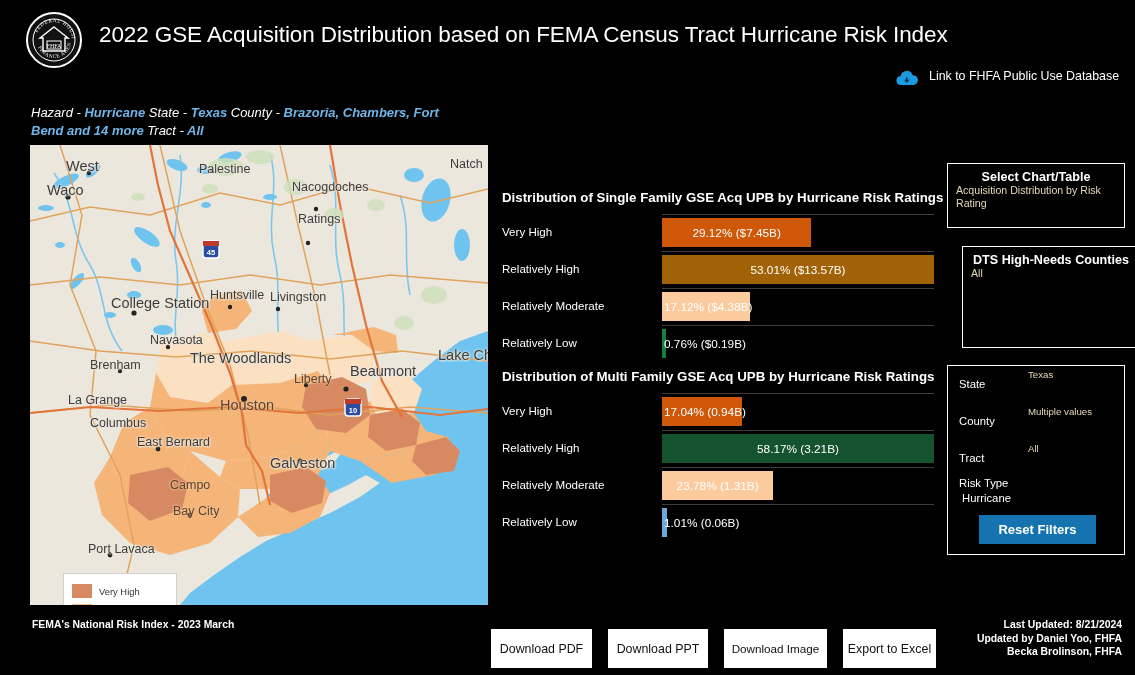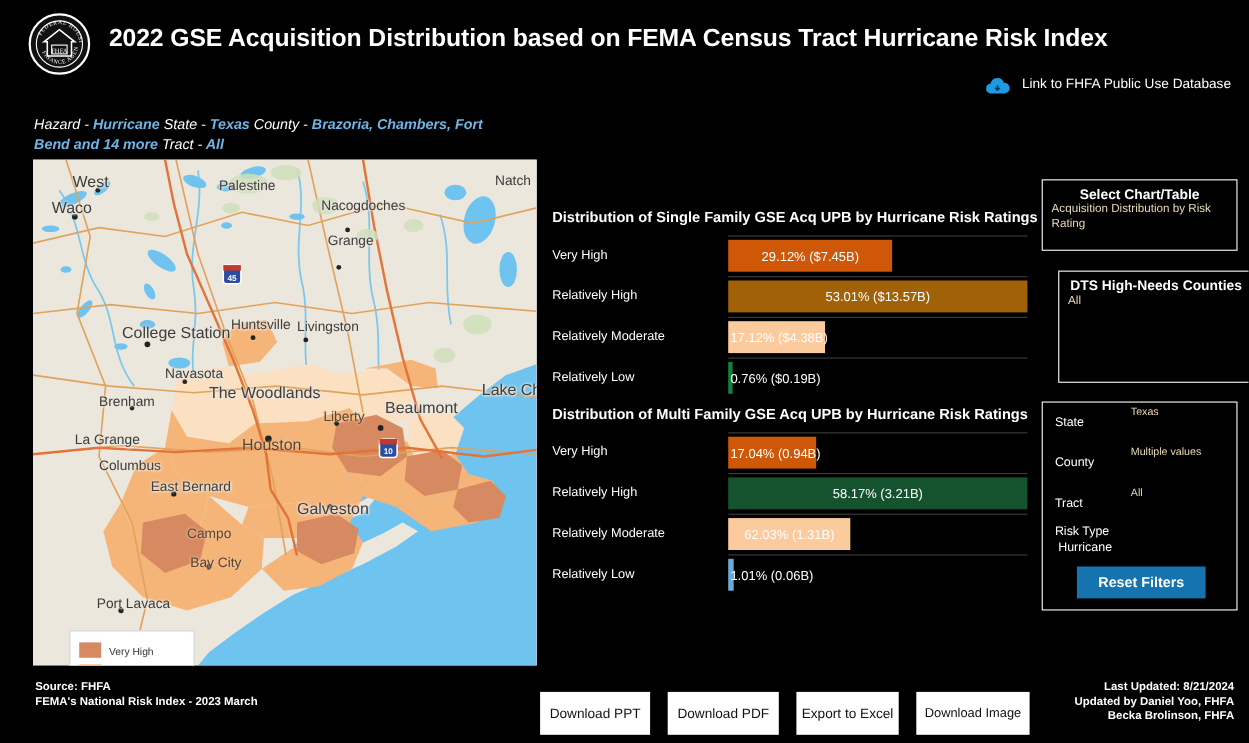--- a/index.html
+++ b/index.html
@@ -9,21 +9,21 @@
     font-family: "Liberation Sans", sans-serif;
     overflow: hidden;
   }
   .page { position: relative; width: 1135px; height: 675px; background: #000; }
 
   
   .logo { position: absolute; left: 25px; top: 11px; width: 58px; height: 58px; }
   .logo svg { display:block; }
   .title {
     position: absolute; left: 99px; top: 22px;
-    font-size: 22.5px; font-weight: bold; color: #fff;
+    font-size: 22.5px; font-weight: normal; color: #fff;
     letter-spacing: -0.1px; white-space: nowrap;
   }
   .dl-link-row { position: absolute; left: 893px; top: 68px; width: 240px; height: 22px; }
   .cloud-icon { position: absolute; left: 0px; top: 2px; width: 28px; height: 18px; }
   .dl-link-text {
     position: absolute; left: 36px; top: 1px;
     font-size: 12.4px; color: #ffffff; white-space: nowrap;
   }
 
   
@@ -314,21 +314,21 @@
         <circle cx="278" cy="98" r="2.2"></circle>
       </g>
     </svg>
 
     <div>
       <div class="map-label big city" style="left:36px;  top:13px;">West</div>
       <div class="map-label city" style="left:169px; top:17px;text-align:center;">Palestine</div>
       <div class="map-label city" style="left:420px; top:12px;">Natch</div>
       <div class="map-label big city" style="left:17px;  top:37px;">Waco</div>
       <div class="map-label city" style="left:262px; top:35px;">Nacogdoches</div>
-      <div class="map-label city" style="left:268px; top:67px;">Grange</div>
+      <div class="map-label city" style="left:268px; top:67px;">Ratings</div>
       <div class="map-label big city" style="left:81px;  top:150px;">College Station</div>
       <div class="map-label city" style="left:180px; top:143px;">Huntsville</div>
       <div class="map-label city" style="left:240px; top:145px;">Livingston</div>
       <div class="map-label city" style="left:120px; top:188px;">Navasota</div>
       <div class="map-label city" style="left:60px;  top:213px;">Brenham</div>
       <div class="map-label big city" style="left:160px; top:205px;">The Woodlands</div>
       <div class="map-label big city" style="left:320px; top:218px;">Beaumont</div>
       <div class="map-label big city" style="left:408px; top:202px;">Lake Ch</div>
       <div class="map-label city on-orange" style="left:264px; top:227px;">Liberty</div>
       <div class="map-label city" style="left:38px;  top:248px;">La Grange</div>
@@ -420,21 +420,21 @@
           <span class="bar-val">58.17% (3.21B)</span>
         </div>
       </div>
     </div>
 
     <div class="bar-row">
       <div class="rowline"></div>
       <div class="cat">Relatively Moderate</div>
       <div class="bar-track">
         <div class="bar" style="width:40.9%;background:#fbcb9e;">
-          <span class="bar-val">62.03% (1.31B)</span>
+          <span class="bar-val">23.78% (1.31B)</span>
         </div>
       </div>
     </div>
 
     <div class="bar-row">
       <div class="rowline"></div>
       <div class="cat">Relatively Low</div>
       <div class="bar-track">
         <div class="bar" style="width:1.7%;background:#6ba9db;">
           <span class="bar-val outside">1.01% (0.06B)</span>
@@ -467,29 +467,28 @@
       <span class="filt-val">All</span>
     </div>
     <div class="filt-row" style="height:34px;">
       <span class="filt-rt">Risk Type</span>
       <span class="filt-rt2">Hurricane</span>
     </div>
     <button class="reset-btn">Reset Filters</button>
   </div>
 
   <div class="source">
-    <div>Source:  FHFA</div>
     <div>FEMA's National Risk Index - 2023 March</div>
   </div>
 
   <div class="dl-buttons">
+    <button class="dl-btn b2">Download PDF</button>
     <button class="dl-btn b1">Download PPT</button>
-    <button class="dl-btn b2">Download PDF</button>
+    <button class="dl-btn b3">Download Image</button>
     <button class="dl-btn b4">Export to Excel</button>
-    <button class="dl-btn b3">Download Image</button>
   </div>
 
   <div class="updated">
     <div>Last Updated: 8/21/2024</div>
     <div>Updated by Daniel Yoo, FHFA</div>
     <div>Becka Brolinson, FHFA</div>
   </div>
 
 </div>
 

